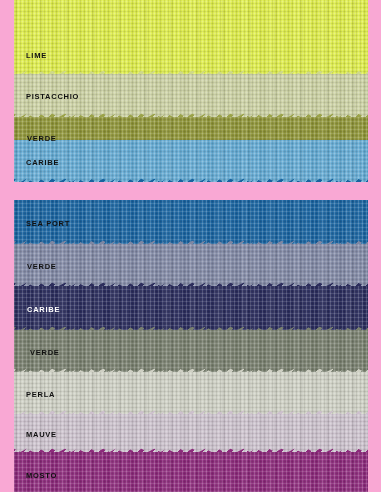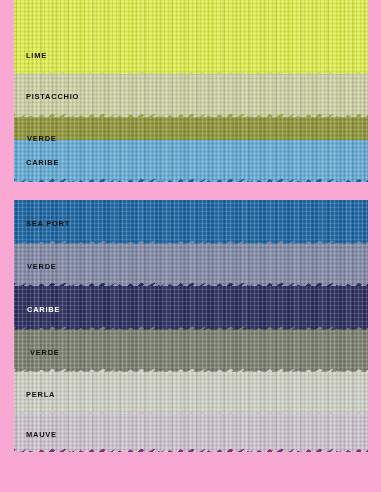--- a/index.html
+++ b/index.html
@@ -162,14 +162,19 @@
         <div class="fabric-shade"></div>
         <div class="pinked-edge" style="background: rgb(205, 192, 205); mask-image: repeating-linear-gradient(135deg, rgb(0, 0, 0) 0px, rgb(0, 0, 0) 3.5px, transparent 3.5px, transparent 7px); clip-path: polygon(0% 100%, 0% 35%, 1.8% 100%, 3.6% 35%, 5.4% 100%, 7.2% 35%, 9% 100%, 10.8% 35%, 12.6% 100%, 14.4% 35%, 16.2% 100%, 18% 35%, 19.8% 100%, 21.6% 35%, 23.4% 100%, 25.2% 35%, 27% 100%, 28.8% 35%, 30.6% 100%, 32.4% 35%, 34.2% 100%, 36% 35%, 37.8% 100%, 39.6% 35%, 41.4% 100%, 43.2% 35%, 45% 100%, 46.8% 35%, 48.6% 100%, 50.4% 35%, 52.2% 100%, 54% 35%, 55.8% 100%, 57.6% 35%, 59.4% 100%, 61.2% 35%, 63% 100%, 64.8% 35%, 66.6% 100%, 68.4% 35%, 70.2% 100%, 72% 35%, 73.8% 100%, 75.6% 35%, 77.4% 100%, 79.2% 35%, 81% 100%, 82.8% 35%, 84.6% 100%, 86.4% 35%, 88.2% 100%, 90% 35%, 91.8% 100%, 93.6% 35%, 95.4% 100%, 97.2% 35%, 99% 100%, 100% 50%, 100% 100%);"></div>
         <div class="swatch-label" style="top: 19px; left: 12px; color: rgb(17, 17, 17);">PERLA</div>
       </div>
       <div class="swatch-strip" style="top: 414px; height: 38px; background: rgb(205, 195, 206);">
         <div class="fabric-texture"></div>
         <div class="fabric-shade"></div>
         <div class="pinked-edge" style="background: rgb(141, 43, 124); mask-image: repeating-linear-gradient(135deg, rgb(0, 0, 0) 0px, rgb(0, 0, 0) 3.5px, transparent 3.5px, transparent 7px); clip-path: polygon(0% 100%, 0% 35%, 1.8% 100%, 3.6% 35%, 5.4% 100%, 7.2% 35%, 9% 100%, 10.8% 35%, 12.6% 100%, 14.4% 35%, 16.2% 100%, 18% 35%, 19.8% 100%, 21.6% 35%, 23.4% 100%, 25.2% 35%, 27% 100%, 28.8% 35%, 30.6% 100%, 32.4% 35%, 34.2% 100%, 36% 35%, 37.8% 100%, 39.6% 35%, 41.4% 100%, 43.2% 35%, 45% 100%, 46.8% 35%, 48.6% 100%, 50.4% 35%, 52.2% 100%, 54% 35%, 55.8% 100%, 57.6% 35%, 59.4% 100%, 61.2% 35%, 63% 100%, 64.8% 35%, 66.6% 100%, 68.4% 35%, 70.2% 100%, 72% 35%, 73.8% 100%, 75.6% 35%, 77.4% 100%, 79.2% 35%, 81% 100%, 82.8% 35%, 84.6% 100%, 86.4% 35%, 88.2% 100%, 90% 35%, 91.8% 100%, 93.6% 35%, 95.4% 100%, 97.2% 35%, 99% 100%, 100% 50%, 100% 100%);"></div>
         <div class="swatch-label" style="top: 17px; left: 12px; color: rgb(17, 17, 17);">MAUVE</div>
       </div>
+      <div class="swatch-strip" style="top: 452px; height: 40px; background: rgb(141, 43, 124);">
+        <div class="fabric-texture"></div>
+        <div class="fabric-shade"></div>
+        <div class="swatch-label" style="top: 20px; left: 12px; color: rgb(17, 17, 17);">MOSTO</div>
+      </div>
     </div>
 </div>
 
 </body></html>

